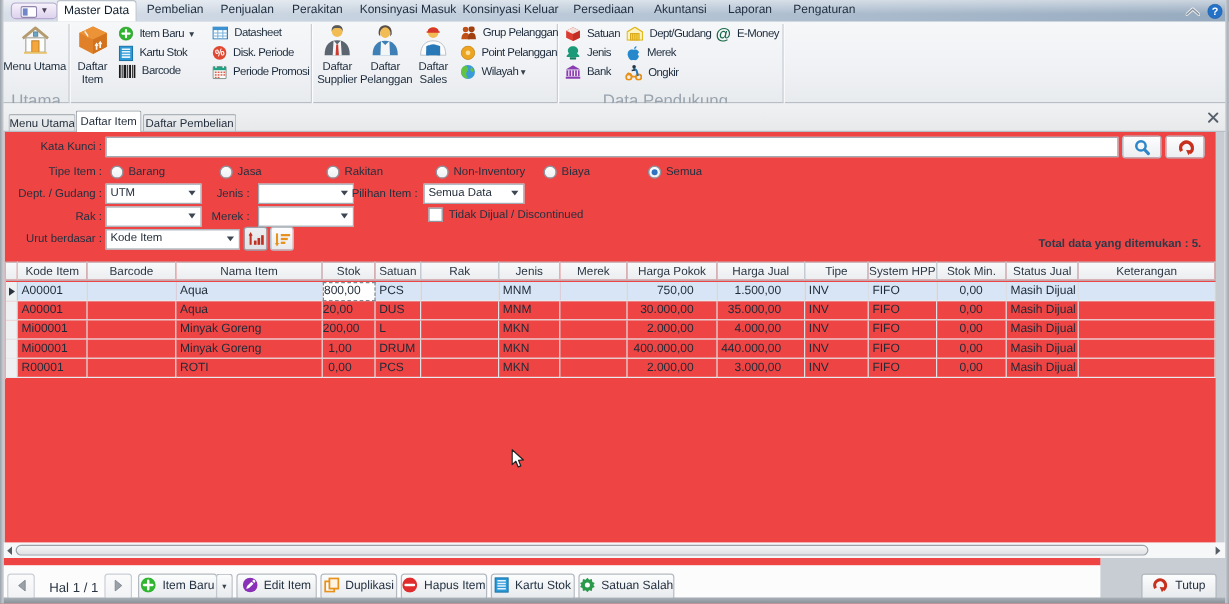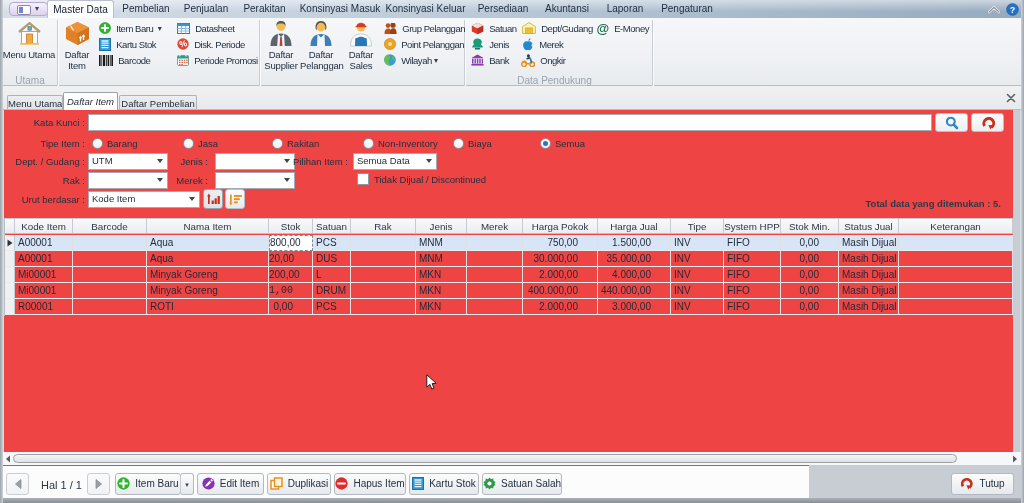--- a/index.html
+++ b/index.html
@@ -11,21 +11,21 @@
     background:linear-gradient(180deg,rgba(255,255,255,0.5),rgba(255,255,255,0) 65%),linear-gradient(90deg,#d8dfe9 0%,#c2cfdd 35%,#96aabf 100%); }
   .rtab { position:absolute; top:0; height:18px; line-height:18px; font-size:10px; white-space:nowrap; color:#1d2c3e; text-align:center; }
   .rtab.active { background:#ffffff; border:1px solid #b9c0c9; border-bottom:none; border-radius:3px 3px 0 0; color:#101d2c; }
   #qat { left:9px; top:2px; width:39px; height:14px; border-radius:4px;
     background:linear-gradient(180deg,#f6f2fb,#ddd2ee); border:1px solid #b6a9cf; }
   
   #ribbon { left:0; top:18px; width:1024px; height:68px;
     background:linear-gradient(180deg,#f6f7f9 0%,#eff1f4 60%,#e8ebee 100%);
     border-bottom:1px solid #b8bec5; }
   .gsep { position:absolute; top:2px; width:1px; height:78px; background:#c9ced5; box-shadow:1px 0 0 #fbfcfd; }
-  .glabel { position:absolute; top:57px; height:11px; font-size:10px; color:#99a3ad; text-align:center; }
+  .glabel { position:absolute; top:57px; height:11px; font-size:14px; color:#99a3ad; text-align:center; }
   .bigbtn { position:absolute; top:2px; text-align:center; font-size:9.5px; letter-spacing:-0.2px; white-space:nowrap; color:#1c2b3c; }
   .bigbtn .txt { margin-top:1px; line-height:10.5px; }
   .smallbtn { position:absolute; height:14px; font-size:9.5px; letter-spacing:-0.45px; color:#1c2b3c; white-space:nowrap; }
   .smallbtn svg, .smallbtn .ic { vertical-align:middle; margin-right:3px; }
   .smallbtn .lbl { vertical-align:middle; }
   .caret { font-size:8px; color:#36414d; }
   
   #tabbar { left:0; top:86px; width:1024px; height:24px; background:linear-gradient(180deg,#f0f1f3,#e7e9eb); }
   .dtab { position:absolute; font-size:9.5px; white-space:nowrap; overflow:hidden; color:#242f3d; text-align:center;
     background:linear-gradient(180deg,#eceef0,#dfe2e5); border:1px solid #aeb3ba; border-bottom:none; border-radius:2px 2px 0 0; }
@@ -46,21 +46,21 @@
   .hc { position:absolute; top:0; height:16px; background:linear-gradient(180deg,#f8f9fa,#ebedf0);
     border-right:1px solid #c6cbd1; border-bottom:1px solid #b9bfc6; border-top:1px solid #c6cbd1;
     font-size:9.8px; color:#2c3845; text-align:center; line-height:16px; white-space:nowrap; overflow:hidden; }
   .cell { position:absolute; height:16px; font-size:10px; color:#1f2a36; line-height:15px;
     border-right:1px solid #dde1e5; border-bottom:1px solid #e8ebee; white-space:nowrap; overflow:hidden; }
   .num { text-align:right; padding-right:19px; }
   .txtc { padding-left:3px; }
   .rowsel { background:#d8e5f6; }
   
   #hscroll { left:3px; top:452px; width:1018px; height:13px; background:#f6f7f8; }
-  #toolbar { left:3px; top:465px; width:806px; height:33px; background:#fcfcfd; border-top:1px solid #ef4444; }
+  #toolbar { left:3px; top:465px; width:914px; height:33px; background:#fcfcfd; border-top:6px solid #ef4444; }
   .tbtn { position:absolute; top:7px; height:22px; border:1px solid #b3b9c0; border-radius:3px;
     background:linear-gradient(180deg,#fcfdfd 0%,#f0f2f4 50%,#e7eaed 100%);
     font-size:10px; color:#243140; line-height:20px; text-align:center; white-space:nowrap; }
   .tbtn svg { vertical-align:-3px; margin-right:5px; }
   #botedge { left:0; top:498px; width:1024px; height:5px; background:linear-gradient(180deg,#aab1b8,#878f97); }
   .vborder { top:0; width:3px; height:503px; background:linear-gradient(90deg,#9aa2ab,#ced3d8); }
 </style>
 </head>
 <body>
 <div class="abs" id="titlebar"></div>
@@ -299,21 +299,21 @@
 
   <div class="smallbtn" style="left:596px;top:4px;">
     <svg class="ic" width="13" height="13" viewBox="0 0 13 13">
         <text x="6.5" y="10.6" font-size="13" font-weight="bold" fill="#1a6a4a" text-anchor="middle" font-family="Liberation Sans">@</text>
       </svg>
     <span class="lbl">E-Money</span>
   </div>
 </div>
 <div class="abs" id="tabbar">
   <div class="dtab" style="left:7px;top:9px;width:56px;height:15px;line-height:15px;">Menu Utama</div>
-  <div class="dtab active" style="left:63px;top:6px;width:55px;height:18px;line-height:17px;font-style:italic;">Daftar Item</div>
+  <div class="dtab active" style="left:63px;top:6px;width:55px;height:18px;line-height:17px;">Daftar Item</div>
   <div class="dtab" style="left:119px;top:9px;width:78px;height:15px;line-height:15px;">Daftar Pembelian</div>
   <svg class="abs" style="left:1006px;top:7px;" width="10" height="10" viewBox="0 0 10 10">
       <path d="M1.5 1.5 L8.5 8.5 M8.5 1.5 L1.5 8.5" stroke="#57606a" stroke-width="1.6" stroke-linecap="round"></path>
     </svg>
 </div>
 <div class="abs" id="tabline"></div>
 <div class="abs" id="page">
   <div class="abs" style="left:0;top:0;width:1px;height:355px;background:#d8dce0;"></div>
   <div class="abs" style="left:1017px;top:0;width:1px;height:355px;background:#d8dce0;"></div>
 
@@ -463,21 +463,21 @@
   <div class="cell num" style="left:594px;top:49px;width:73px;">4.000,00</div>
   <div class="cell txtc" style="left:667px;top:49px;width:53px;">INV</div>
   <div class="cell txtc" style="left:720px;top:49px;width:57px;">FIFO</div>
   <div class="cell num" style="left:777px;top:49px;width:58px;">0,00</div>
   <div class="cell txtc" style="left:835px;top:49px;width:60px;">Masih Dijual</div>
   <div class="cell txtc" style="left:895px;top:49px;width:114px;"></div>
   <div class="cell ind" style="left:1px;top:65px;width:10px;background:#eef0f2;border-right:1px solid #c6cbd1;"></div>
   <div class="cell txtc" style="left:11px;top:65px;width:58px;">Mi00001</div>
   <div class="cell txtc" style="left:69px;top:65px;width:74px;"></div>
   <div class="cell txtc" style="left:143px;top:65px;width:122px;">Minyak Goreng</div>
-  <div class="cell num" style="left:265px;top:65px;width:44px;font-family:Liberation Mono, monospace;">1,00</div>
+  <div class="cell num" style="left:265px;top:65px;width:44px;">1,00</div>
   <div class="cell txtc" style="left:309px;top:65px;width:38px;">DRUM</div>
   <div class="cell txtc" style="left:347px;top:65px;width:65px;"></div>
   <div class="cell txtc" style="left:412px;top:65px;width:51px;">MKN</div>
   <div class="cell txtc" style="left:463px;top:65px;width:56px;"></div>
   <div class="cell num" style="left:519px;top:65px;width:75px;">400.000,00</div>
   <div class="cell num" style="left:594px;top:65px;width:73px;">440.000,00</div>
   <div class="cell txtc" style="left:667px;top:65px;width:53px;">INV</div>
   <div class="cell txtc" style="left:720px;top:65px;width:57px;">FIFO</div>
   <div class="cell num" style="left:777px;top:65px;width:58px;">0,00</div>
   <div class="cell txtc" style="left:835px;top:65px;width:60px;">Masih Dijual</div>

